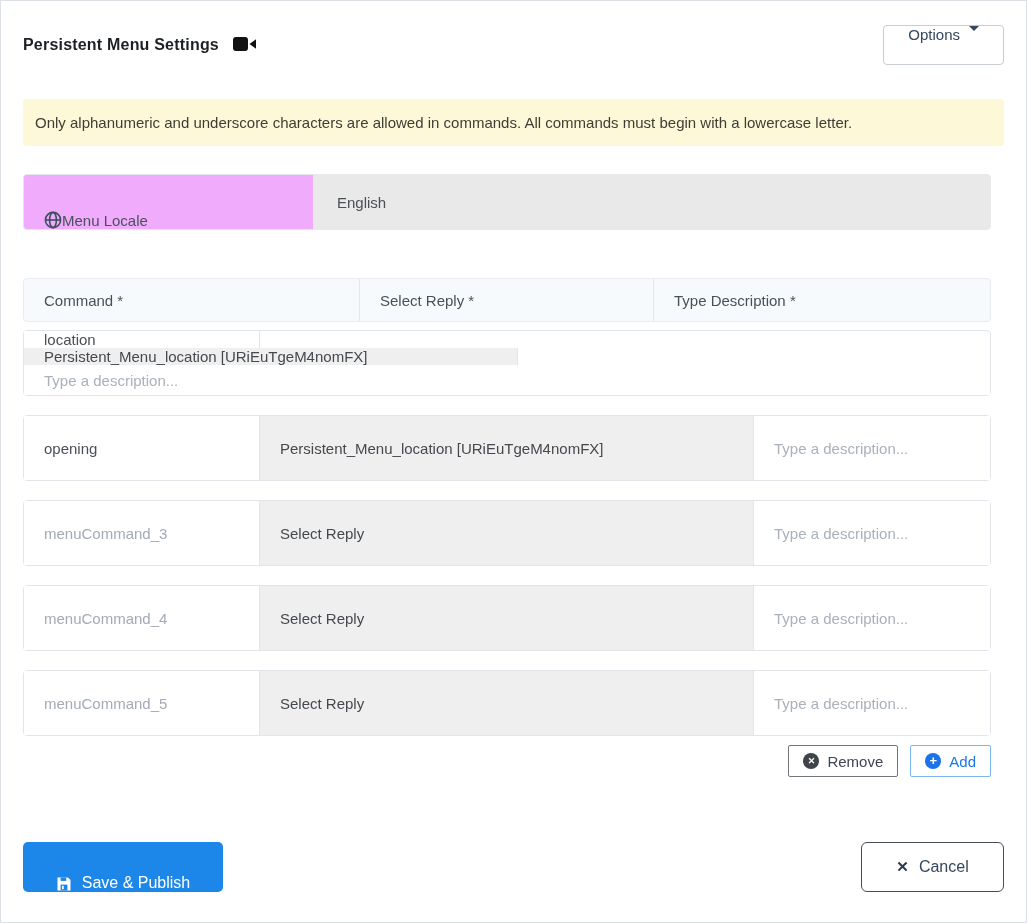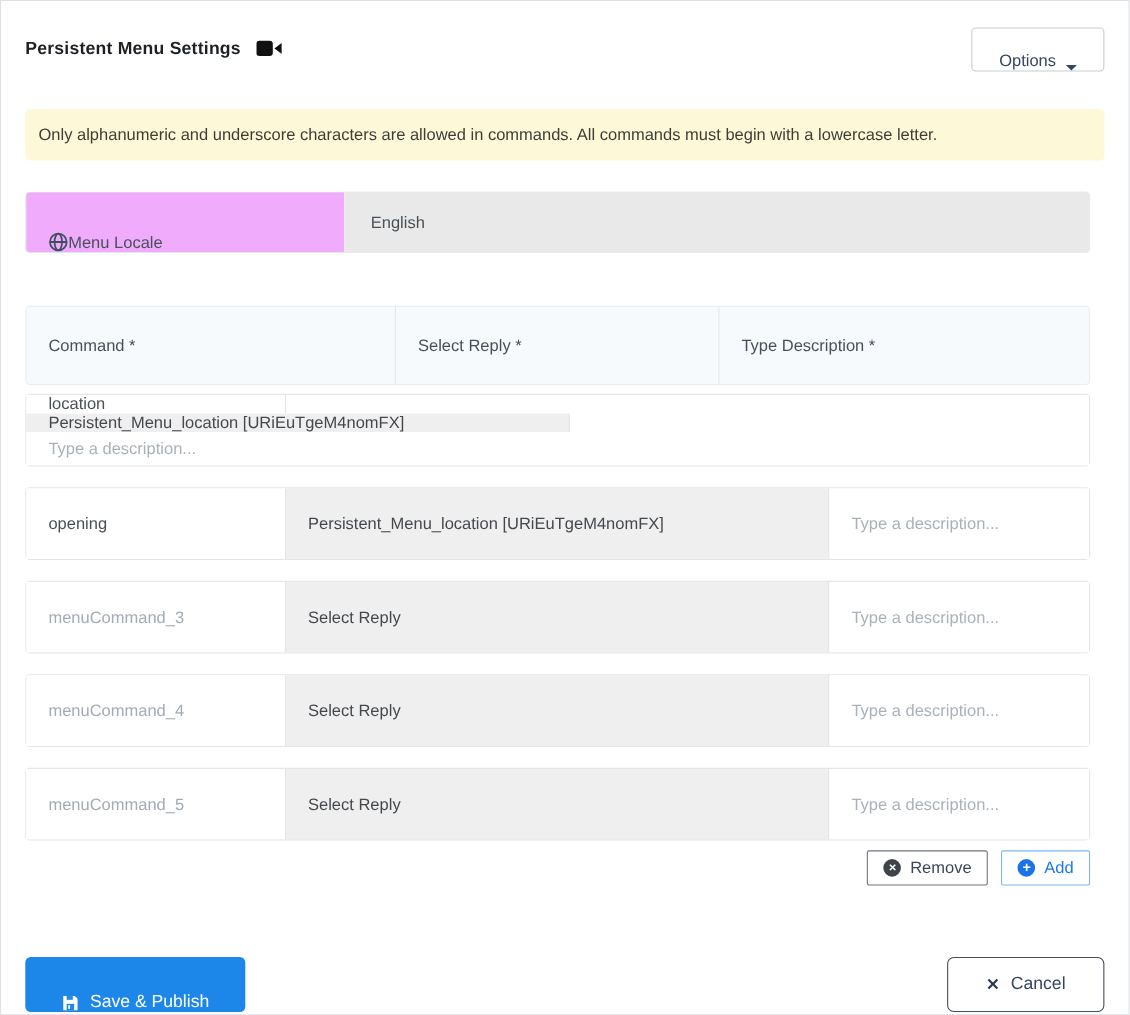--- a/index.html
+++ b/index.html
@@ -13,21 +13,21 @@
   }
 
   
   .hdr { margin-top: 24px; height: 40px; display: flex; align-items: center; justify-content: space-between; }
   .hdr-left { display: flex; align-items: flex-start; gap: 14px; }
   .page-title { font-size: 16px; font-weight: bold; color: #1d2125; letter-spacing: .2px; }
   .camera { width: 24px; height: 16px; display: inline-block; }
   .btn-options {
     background: #fff; border: 1px solid #c7ccd2; border-radius: 4px;
     height: 40px; padding: 0 24px; font-size: 15px; color: #35465f;
-    display: flex; align-items: flex-end; gap: 9px; cursor: pointer;
+    display: flex; align-items: flex-start; gap: 9px; cursor: pointer;
     font-family: "Liberation Sans", sans-serif;
     margin-left: 18px;
   }
   .caret-down { width: 0; height: 0; border-left: 5px solid transparent; border-right: 5px solid transparent; border-top: 5px solid #35465f; display: inline-block; }
 
   
   .banner {
     margin-top: 34px; height: 47px; background: #fdf8d8; border-radius: 4px;
     display: flex; align-items: center; padding: 0 12px;
     font-size: 15px; color: #3e3e36;
@@ -41,21 +41,21 @@
   }
   .locale-left span.lbl { font-size: 15px; color: #49515a; }
   .globe { width: 18px; height: 18px; }
   .locale-right {
     flex: 1; background: #e9e9e9; border-radius: 0 4px 4px 0;
     display: flex; align-items: center; padding-left: 24px; font-size: 15px; color: #4a5056;
   }
 
   
   .thead {
-    margin-top: 48px; height: 72px; width: 968px; display: flex;
+    margin-top: 48px; height: 44px; width: 968px; display: flex;
     background: #f7fafc; border: 1px solid #e9edf2; border-radius: 4px;
   }
   .th { display: flex; align-items: center; padding-left: 20px; font-size: 15px; color: #49505a; }
   .th1 { width: 336px; border-right: 1px solid #e3e8ee; }
   .th2 { width: 294px; border-right: 1px solid #e3e8ee; }
   .th3 { flex: 1; }
 
   .trow {
     height: 66px; width: 968px; display: flex;
     border: 1px solid #e2e5e9; border-radius: 4px; background: #fff;

